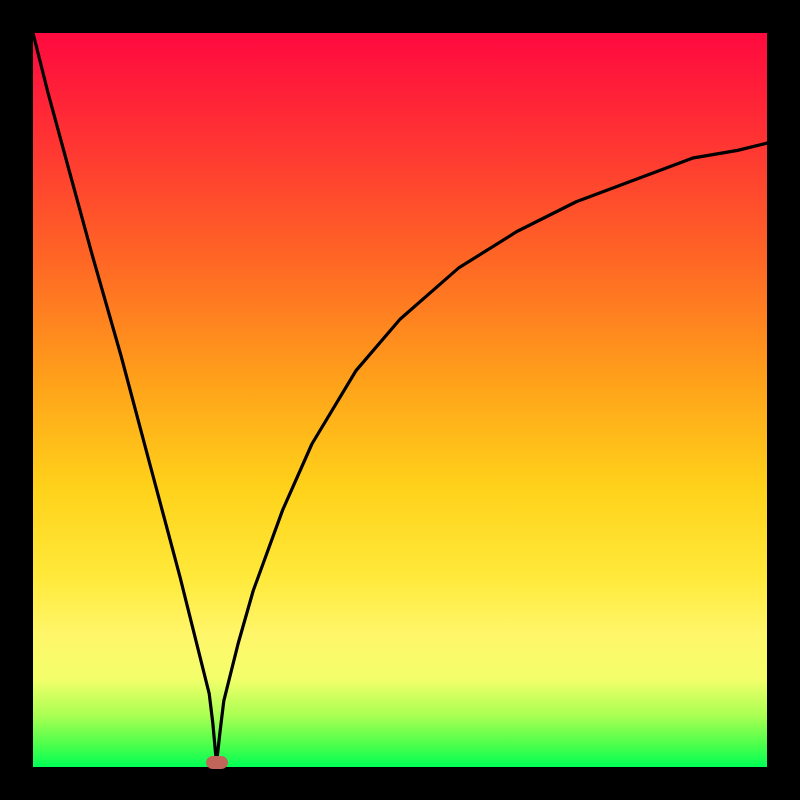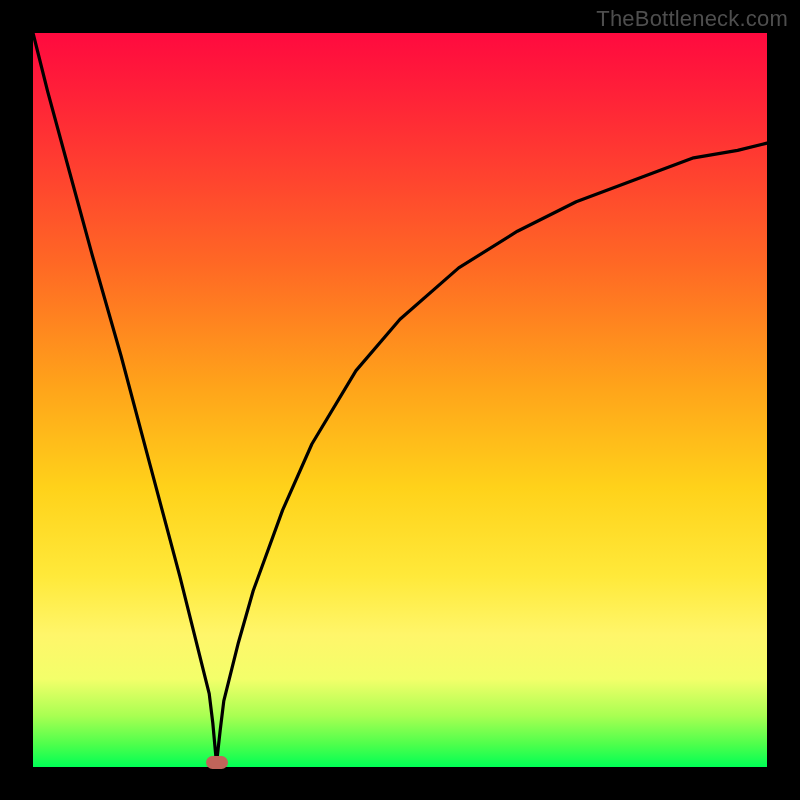--- a/index.html
+++ b/index.html
@@ -60,20 +60,19 @@
     width: 22px;
     height: 13px;
     border-radius: 7px;
     background: #c1645a;
   }
 </style>
 </head>
 <body>
 
 <div class="frame">
-  <div class="watermark">TheBottleneck.com</div>
   <div class="plot">
     <svg class="curve-svg" viewBox="0 0 734 734" preserveAspectRatio="none">
       <path id="curve-path" fill="none" stroke="#000" stroke-width="3.2" stroke-linecap="round" stroke-linejoin="round" d="M0.0 0.0 L14.7 58.7 L36.7 139.5 L58.7 220.2 L88.1 323.0 L117.4 433.1 L146.8 543.2 L161.5 601.9 L176.2 660.6 L179.8 690.0 L183.5 730.3 L187.2 697.3 L190.8 667.9 L205.5 609.2 L220.2 557.8 L249.6 477.1 L278.9 411.0 L323.0 337.6 L367.0 286.3 L425.7 234.9 L484.4 198.2 L543.2 168.8 L601.9 146.8 L660.6 124.8 L704.6 117.4 L734.0 110.1"></path>
     </svg>
     <div id="marker" class="marker" style="left: 172.5px; top: 723.33px; background: rgb(193, 100, 90);"></div>
   </div>
 </div>
 
 </body></html>

